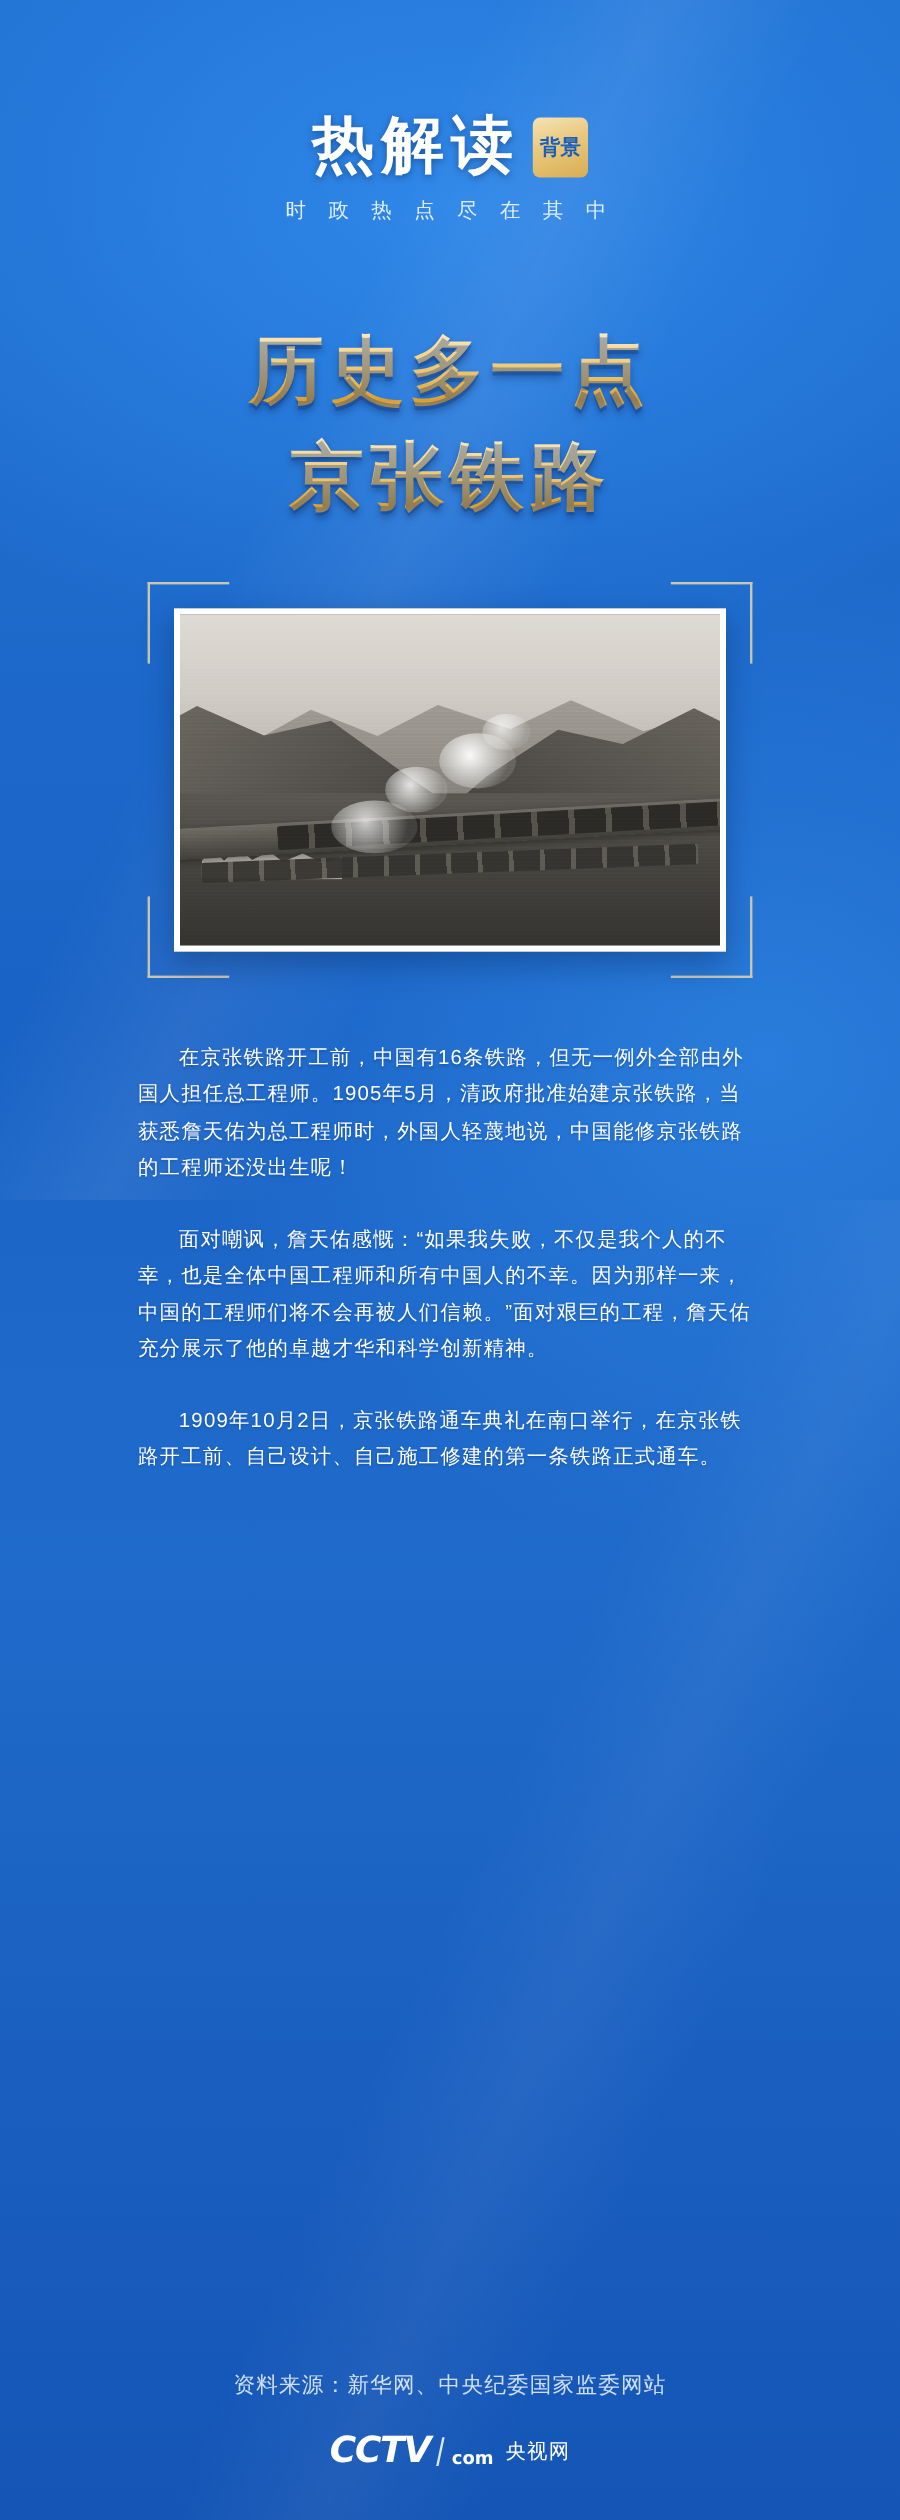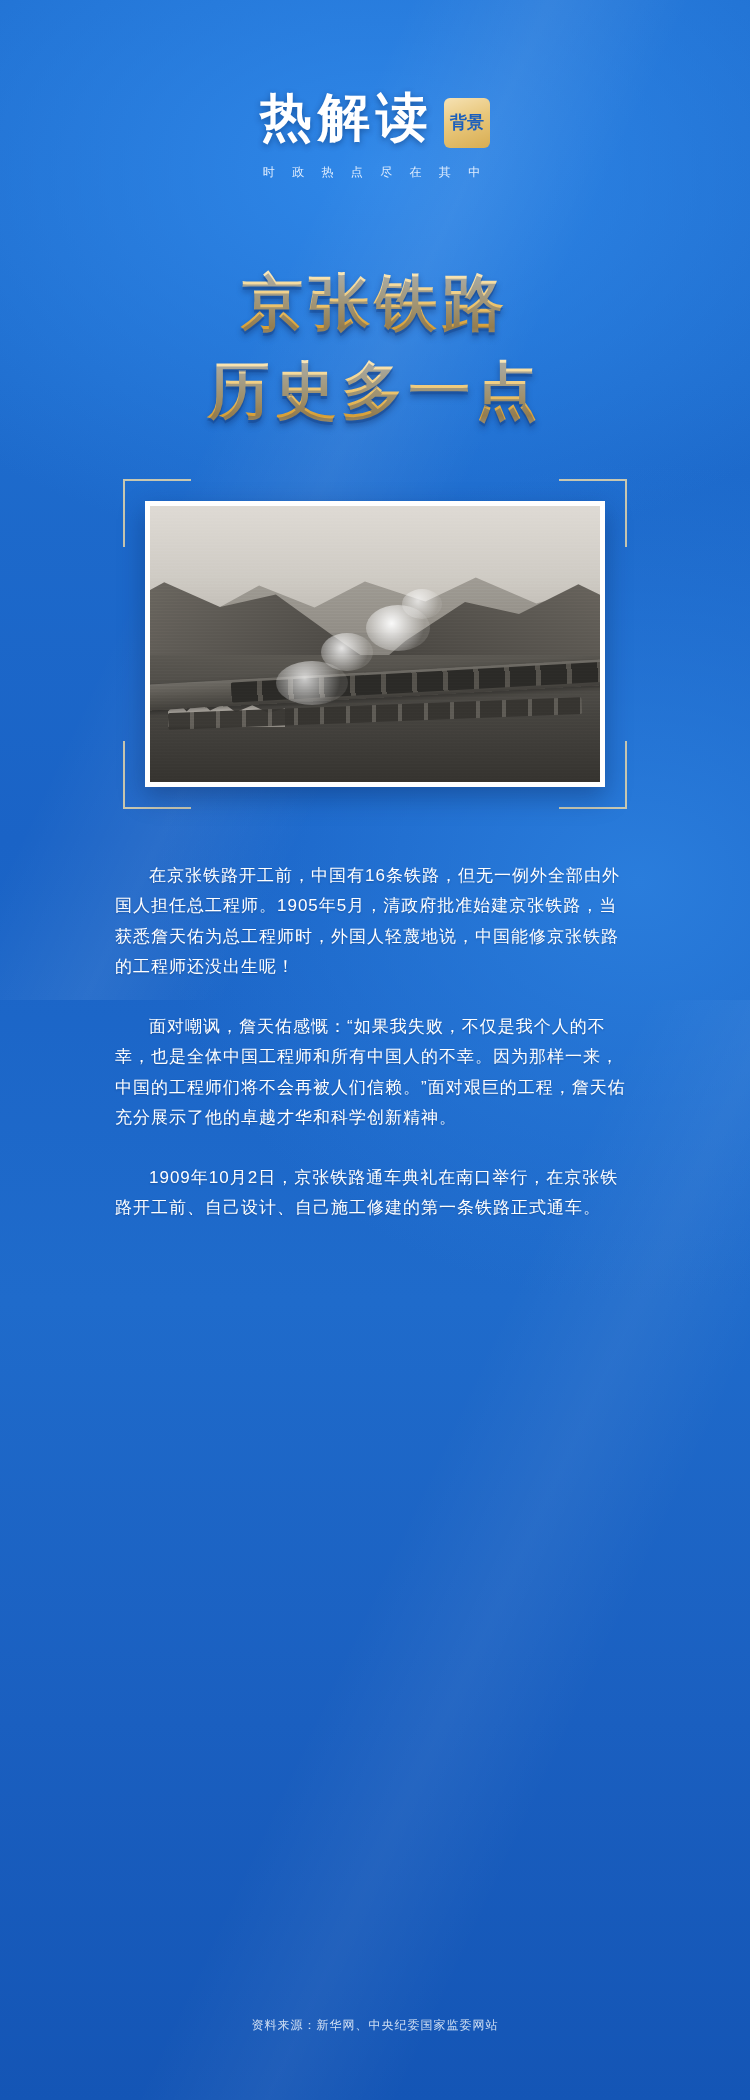--- a/index.html
+++ b/index.html
@@ -47,21 +47,21 @@
     padding-top: 96px;
     text-align: center;
     z-index: 3;
   }
   .brand-row {
     display: inline-flex;
     align-items: flex-start;
     justify-content: center;
   }
   .brand-title {
-    font-family: Liberation Mono, monospace;
+    font-family: Liberation Serif, serif;
     font-weight: bold;
     font-size: 52px;
     letter-spacing: 6px;
     color: #ffffff;
     text-shadow: 0 2px 6px rgba(0,30,80,0.45);
     line-height: 1;
   }
   .brand-badge {
     margin-left: 10px;
     margin-top: 2px;
@@ -77,21 +77,21 @@
     align-items: center;
     justify-content: center;
     letter-spacing: 0;
     padding: 2px;
     box-sizing: border-box;
     text-align: center;
   }
   .brand-badge span { display: block; }
   .brand-sub {
     margin-top: 16px;
-    font-size: 12px;
+    font-size: 17px;
     letter-spacing: 7px;
     color: #eaf3ff;
     opacity: .95;
   }
 
   
   .headline {
     position: relative;
     margin-top: 78px;
     text-align: center;
@@ -228,21 +228,21 @@
   
   .footer {
     position: absolute;
     left: 0; right: 0;
     bottom: 40px;
     text-align: center;
     z-index: 3;
   }
   .source {
     color: #dfeaf8;
-    font-size: 12px;
+    font-size: 18px;
     letter-spacing: 1px;
     opacity: .92;
     margin-bottom: 26px;
   }
   .logo {
     display: inline-flex;
     align-items: center;
     justify-content: center;
     gap: 6px;
   }
@@ -287,22 +287,22 @@
       <div class="brand-title">热解读</div>
       <div class="brand-badge">
         <span>背</span>
         <span>景</span>
       </div>
     </div>
     <div class="brand-sub">时 政 热 点 尽 在 其 中</div>
   </div>
 
   <div class="headline">
+    <div class="line">历史多一点</div>
     <div class="line">京张铁路</div>
-    <div class="line">历史多一点</div>
   </div>
 
   <div class="photo-wrap">
     <div class="frame-corner fc-tl"></div>
     <div class="frame-corner fc-tr"></div>
     <div class="frame-corner fc-bl"></div>
     <div class="frame-corner fc-br"></div>
 
     <div class="photo">
       <div class="ph-sky"></div>
@@ -323,15 +323,21 @@
   </div>
 
   <div class="article">
     <p class="para">在京张铁路开工前，中国有16条铁路，但无一例外全部由外国人担任总工程师。1905年5月，清政府批准始建京张铁路，当获悉詹天佑为总工程师时，外国人轻蔑地说，中国能修京张铁路的工程师还没出生呢！</p>
     <p class="para">面对嘲讽，詹天佑感慨：“如果我失败，不仅是我个人的不幸，也是全体中国工程师和所有中国人的不幸。因为那样一来，中国的工程师们将不会再被人们信赖。”面对艰巨的工程，詹天佑充分展示了他的卓越才华和科学创新精神。</p>
     <p class="para">1909年10月2日，京张铁路通车典礼在南口举行，在京张铁路开工前、自己设计、自己施工修建的第一条铁路正式通车。</p>
   </div>
 
   <div class="footer">
     <div class="source">资料来源：新华网、中央纪委国家监委网站</div>
+    <div class="logo">
+      <span class="logo-cctv">CCTV</span>
+      <span class="logo-sep"></span>
+      <span class="logo-com">com</span>
+      <span class="logo-cn">央视网</span>
+    </div>
   </div>
 
 </div>
 
 </body></html>

